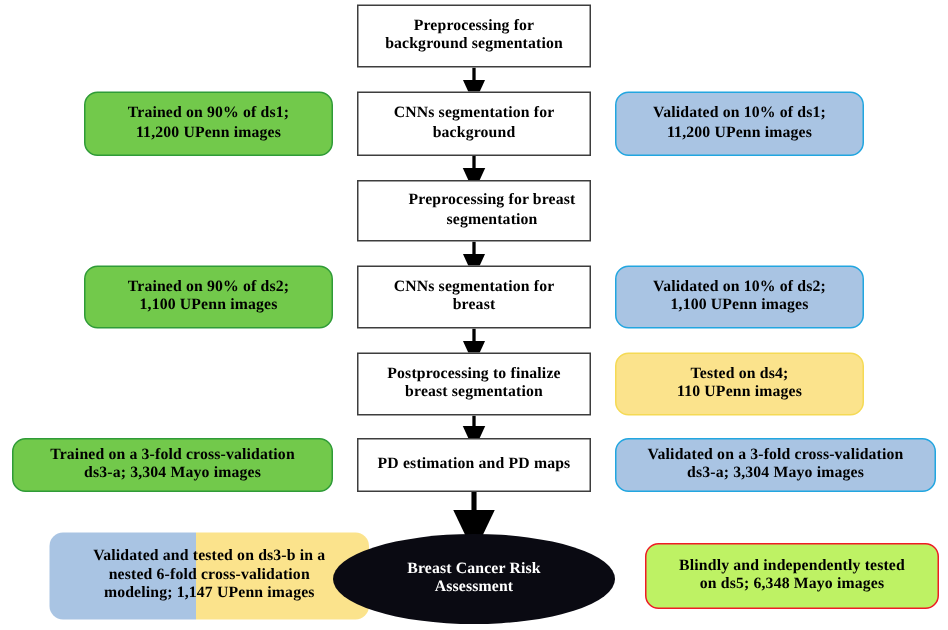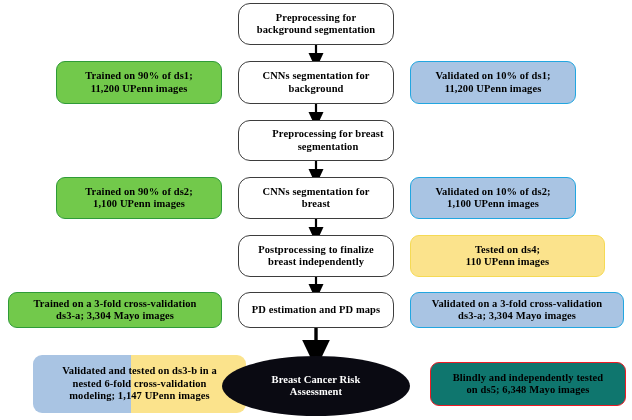--- a/index.html
+++ b/index.html
@@ -34,21 +34,21 @@
     letter-spacing: 0.1px;
     padding: 2px 4px;
   }
   .node .txt { display: block; width: 100%; }
   .node .txt span { display: block; white-space: nowrap; }
 
   
   .proc {
     background: #ffffff;
     border: 1.6px solid #3d3d3d;
-    border-radius: 12px;
+    border-radius: 0;
   }
   
   .green {
     background: #72c94b;
     border: 1.8px solid #2f9b37;
     border-radius: 9px;
   }
   
   .blue {
     background: #a9c4e3;
@@ -56,21 +56,21 @@
     border-radius: 9px;
   }
   
   .yellow {
     background: #fbe38c;
     border: 1.8px solid #f5da55;
     border-radius: 9px;
   }
   
   .red {
-    background: #0f766e;
+    background: #bef264;
     border: 1.8px solid #ee1c26;
     border-radius: 9px;
   }
   
   .split {
     background: linear-gradient(to right, #a9c4e3 0%, #a9c4e3 46%, #fbe38c 46%, #fbe38c 100%);
     border: 0;
     border-radius: 9px;
     margin-left: 28px;
   }
@@ -163,25 +163,25 @@
   <div class="node blue" style="left:410px; top:177px; width:166px; height:42px;">
     <span class="txt">
       <span>Validated on 10% of ds2;</span>
       <span>1,100 UPenn images</span>
     </span>
   </div>
 
   <div class="node proc" style="left:238px; top:235px; width:156px; height:42px;">
     <span class="txt">
       <span>Postprocessing to finalize</span>
-      <span>breast independently</span>
-    </span>
-  </div>
-
-  <div class="node yellow" style="left:410px; top:235px; width:195px; height:42px;">
+      <span>breast segmentation</span>
+    </span>
+  </div>
+
+  <div class="node yellow" style="left:410px; top:235px; width:166px; height:42px;">
     <span class="txt">
       <span>Tested on ds4;</span>
       <span>110 UPenn images</span>
     </span>
   </div>
 
   <div class="node green" style="left:8px; top:292px; width:214px; height:36px;">
     <span class="txt">
       <span>Trained on a 3-fold cross-validation</span>
       <span>ds3-a; 3,304 Mayo images</span>

